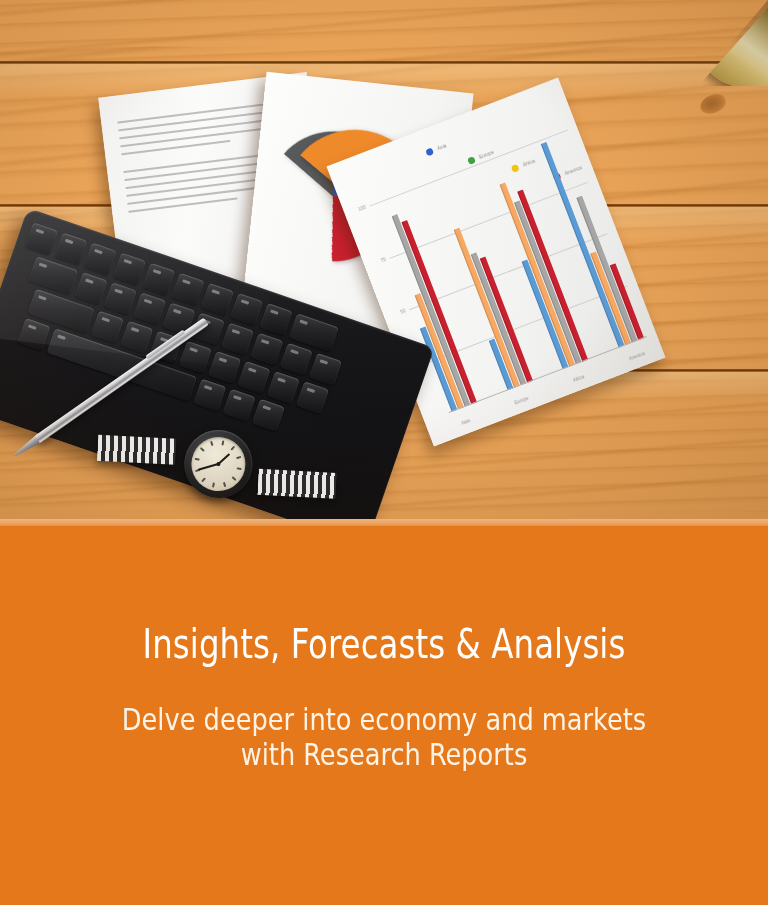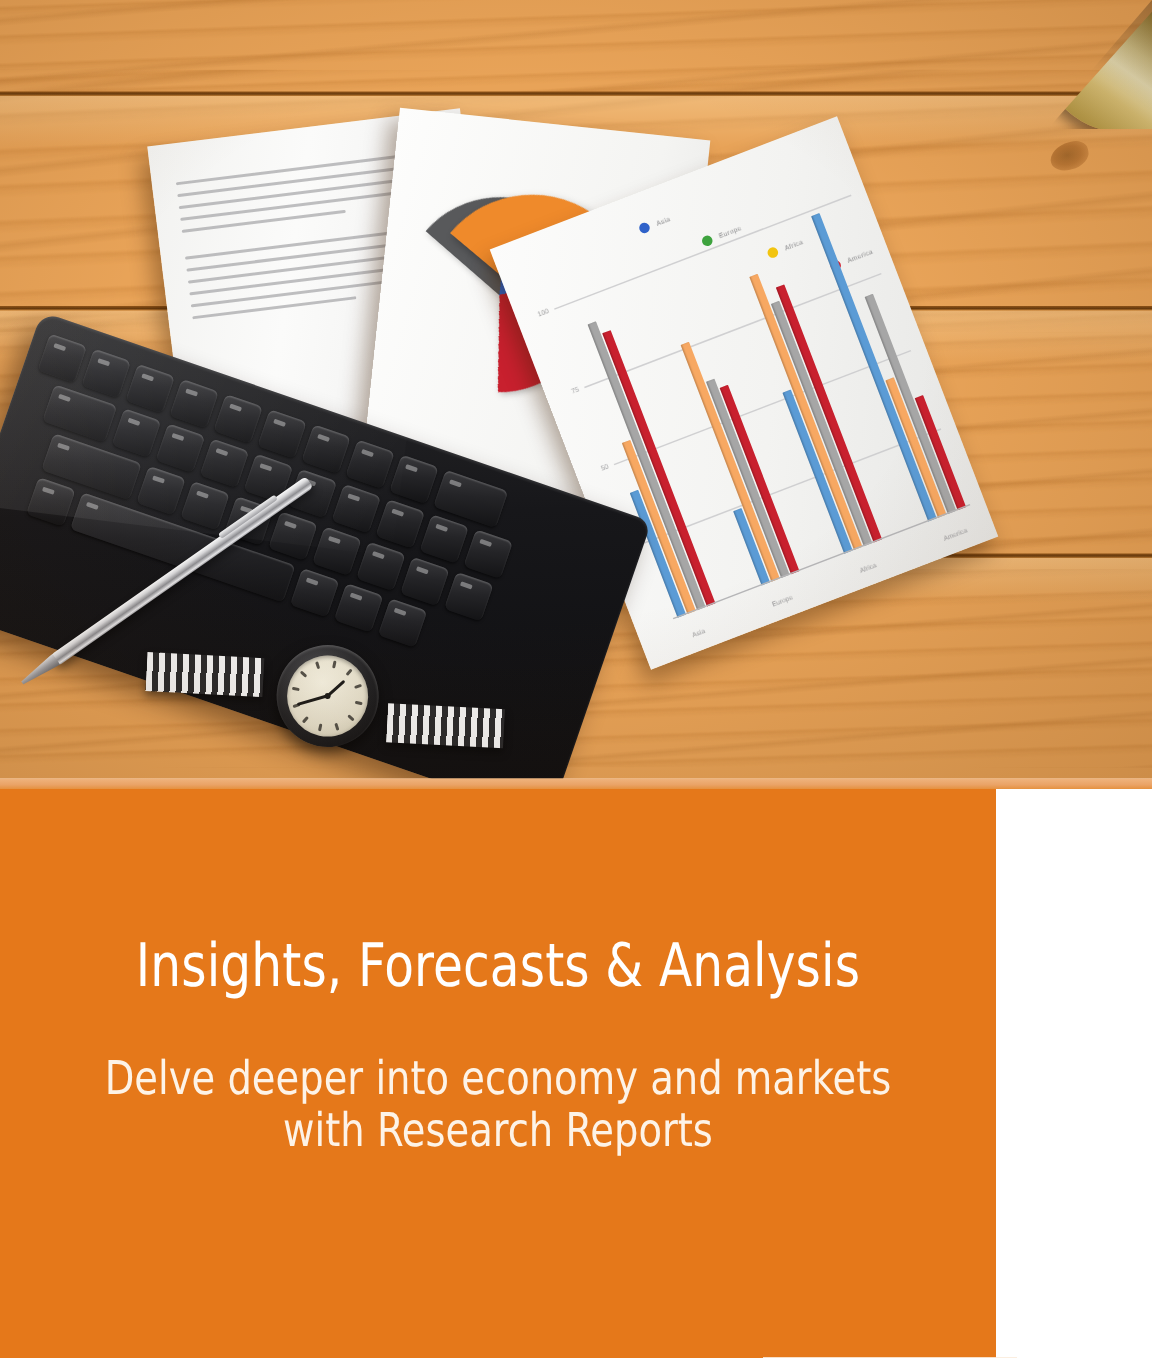--- a/index.html
+++ b/index.html
@@ -472,21 +472,21 @@
     position: absolute;
     left: 0; top: 519px;
     width: 768px; height: 7px;
     background: linear-gradient(180deg, #efb47e 0%, #eaa366 60%, #e5913f 100%);
   }
 
   
   .panel {
     position: absolute;
     left: 0; top: 526px;
-    width: 664px; height: 379px;
+    width: 768px; height: 379px;
     background: #e5781a;
     text-align: center;
   }
   .headline {
     position: absolute;
     left: 0; right: 0;
     top: 98px;
     margin: 0;
     font-family: "DejaVu Sans Condensed", "Liberation Sans Narrow", "Liberation Sans", sans-serif;
     font-size: 40px;

